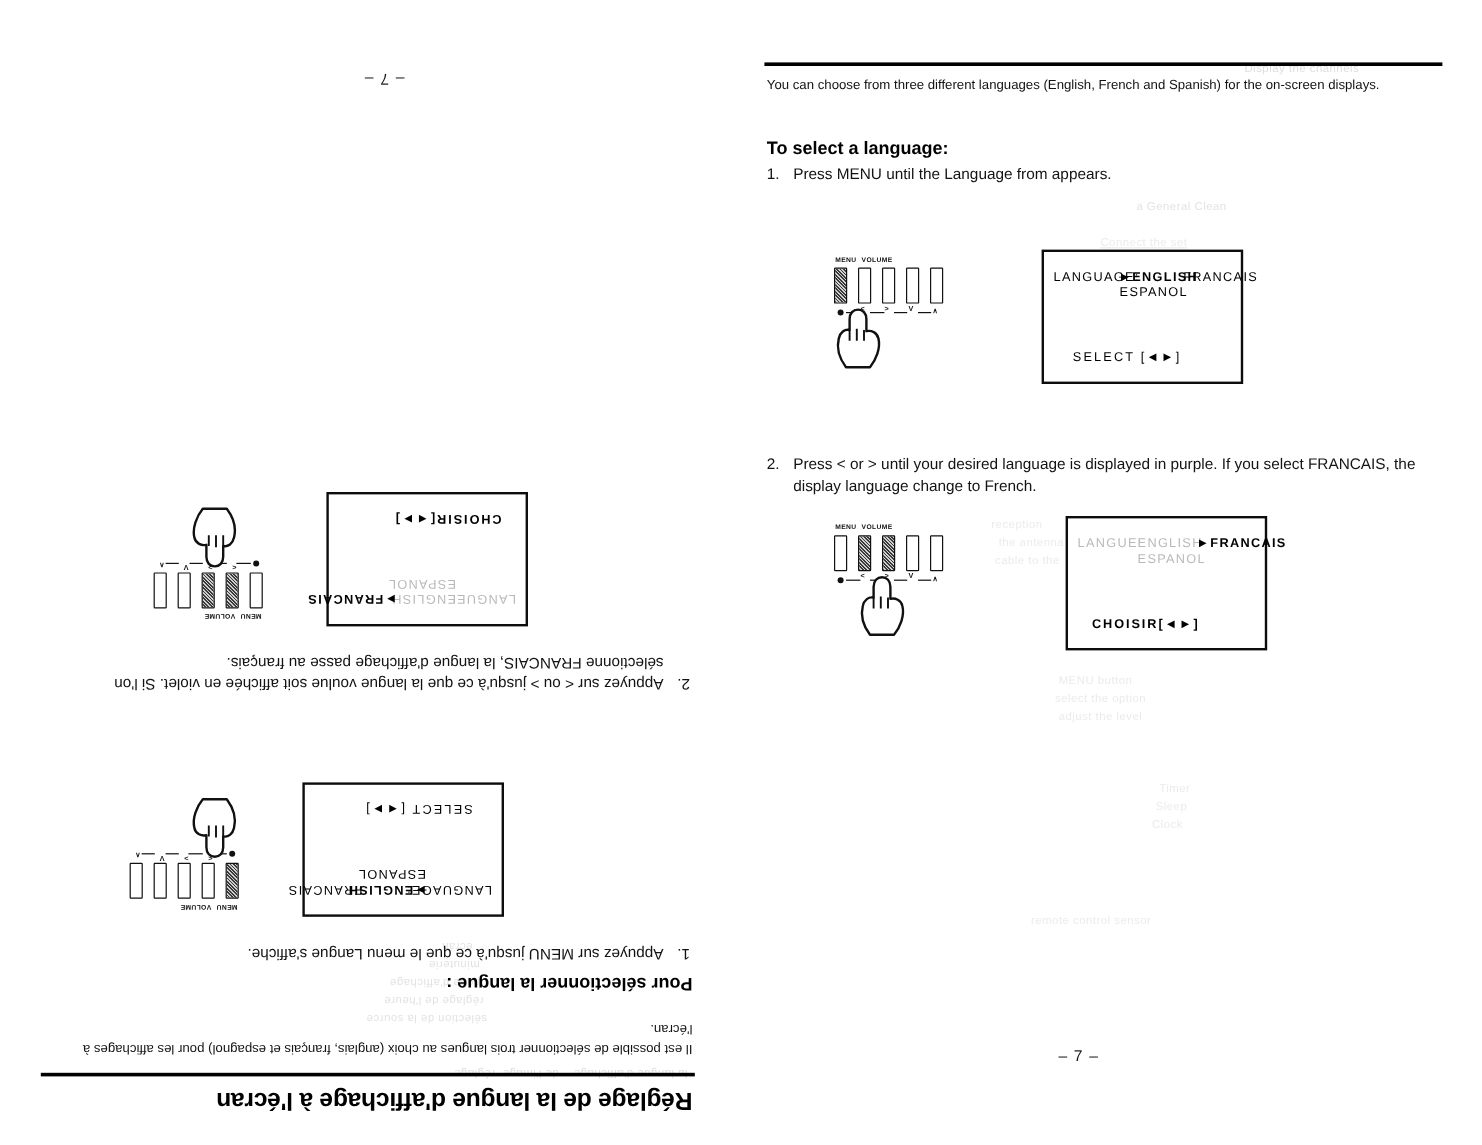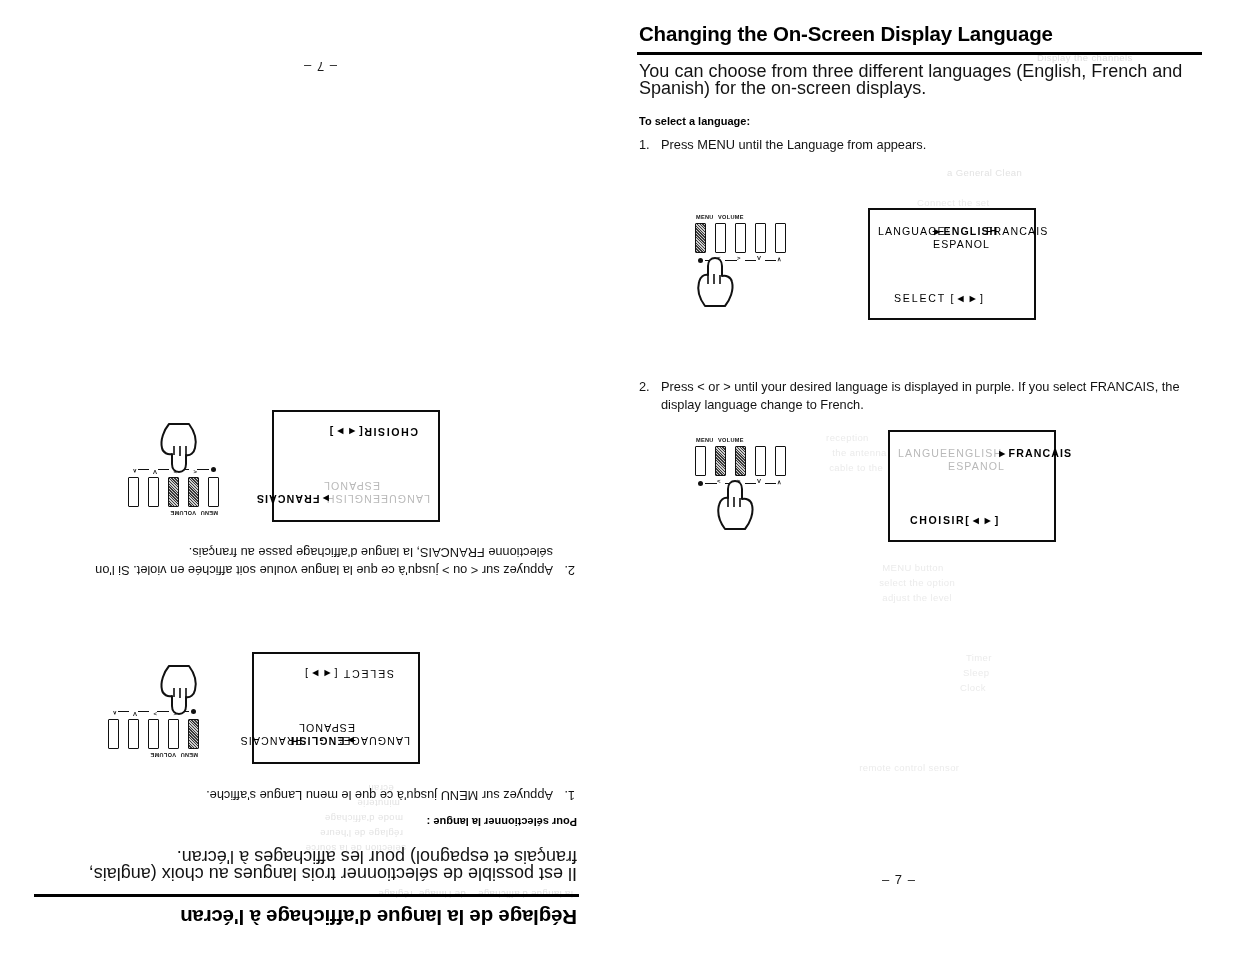--- a/index.html
+++ b/index.html
@@ -37,27 +37,27 @@
     color:#000;
     white-space:nowrap;
   }
   .rule{
     position:absolute;
     height:3px;
     background:#000;
   }
   .body-text{
     position:absolute;
-    font-size:18px;
+    font-size:11px;
     line-height:17px;
     color:#131313;
   }
   .sub-title{
     position:absolute;
-    font-size:11px;
+    font-size:15px;
     font-weight:bold;
     color:#000;
     white-space:nowrap;
   }
   .step{
     position:absolute;
     font-size:12.8px;
     line-height:17.5px;
     color:#131313;
   }
@@ -253,36 +253,35 @@
     </div>
 
   </div>
 </div>
 
 <div class="page" id="page-right">
   <div class="inner">
 
     <div class="ghost" style="left:420px;top:50px;">Display the channels</div>
     <div class="ghost ghost-b" style="left:330px;top:165px;text-align:right;">a General Clean</div>
-    <div class="ghost ghost-c" style="left:300px;top:195px;">Connect the set</div>
+    <div class="ghost ghost-c" style="left:300px;top:195px;text-decoration:underline;">Connect the set</div>
     <div class="ghost ghost-c" style="left:200px;top:430px;">   reception
      the antenna
     cable to the</div>
     <div class="ghost ghost-c" style="left:330px;top:480px;">  Press the
    volume up
    or down</div>
     <div class="ghost ghost-c" style="left:250px;top:560px;">     MENU button
     select the option
      adjust the level</div>
     <div class="ghost ghost-c" style="left:340px;top:650px;">   Timer
   Sleep
  Clock</div>
     <div class="ghost ghost-c" style="left:230px;top:760px;">    remote control sensor</div>
 
-    <div class="section-title" style="left:22px;top:22px;">Changing the On-Screen Display Language</div>
     <div class="rule" style="left:20px;top:52px;width:565px;"></div>
 
     <div class="body-text" style="left:22px;top:63px;width:560px;">You can choose from three different languages (English, French and Spanish) for the on-screen displays.</div>
 
     <div class="sub-title" style="left:22px;top:115px;">To select a language:</div>
 
     <div class="step" style="left:22px;top:136px;width:545px;">
       <span class="num">1.</span>
       <span class="txt">Press MENU until the Language from appears.</span>
     </div>

